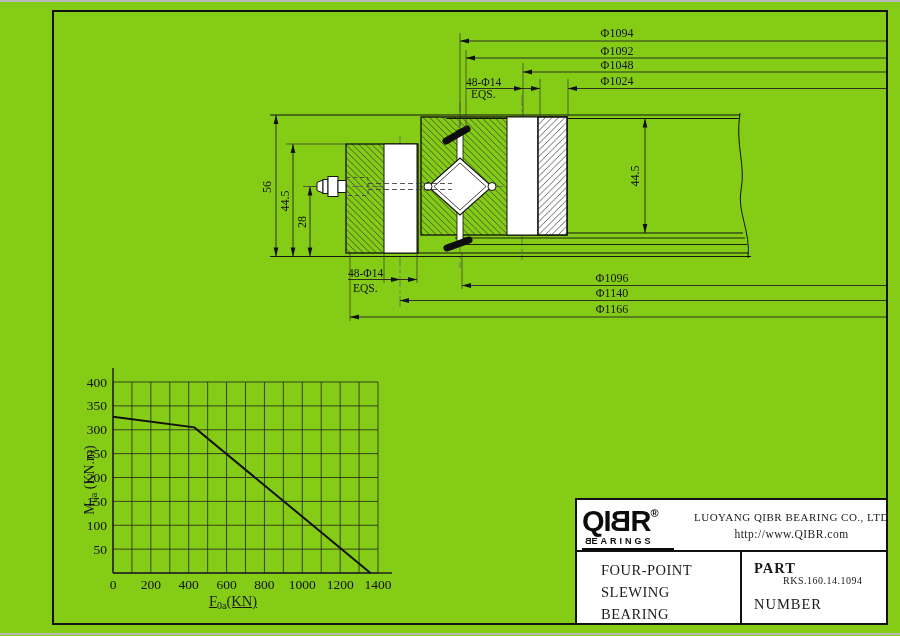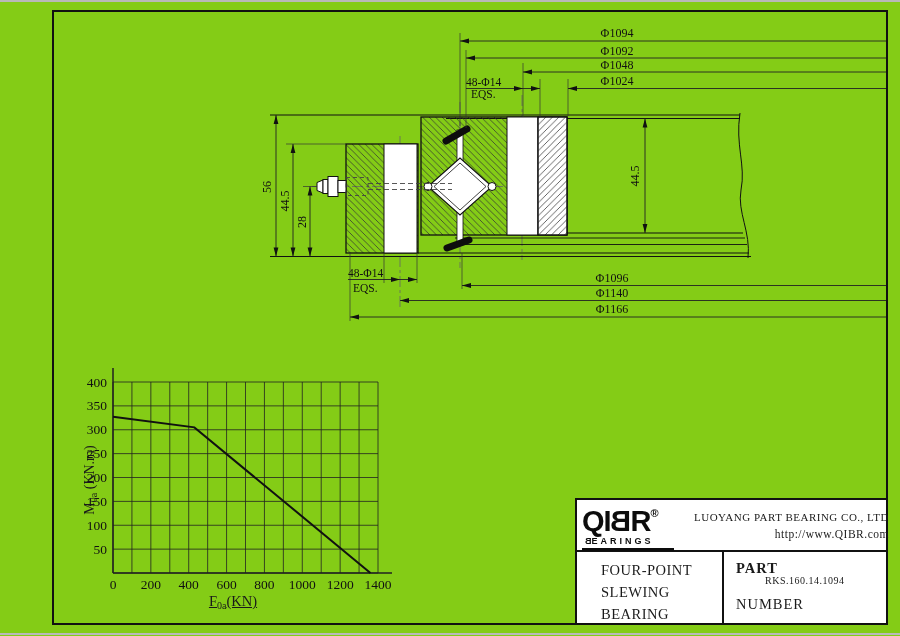--- a/index.html
+++ b/index.html
@@ -21,23 +21,23 @@
   .logo-main{font-family:"Liberation Sans",sans-serif;font-weight:800;font-size:29px;
         line-height:28px;letter-spacing:-1px;color:#0c0c0c;white-space:nowrap;}
   .logo-reg{font-family:"Liberation Sans",sans-serif;font-size:11px;font-weight:700;
         vertical-align:14px;letter-spacing:0;}
   .logo-sub{font-family:"Liberation Sans",sans-serif;font-weight:700;font-size:9px;
         letter-spacing:3px;color:#0c0c0c;margin-top:1px;}
   .logo-bar{height:3px;background:#0c0c0c;width:92px;margin-top:2px;}
   .flip-b{display:inline-block;transform:scaleX(-1);}
   .tb-co{flex:1;text-align:center;padding-right:4px;}
   .tb-company{font-size:11px;letter-spacing:0.5px;white-space:nowrap;}
-  .tb-site{font-size:11.5px;margin-top:5px;letter-spacing:0.5px;text-align:right;}
+  .tb-site{font-size:11.5px;margin-top:5px;letter-spacing:0.5px;}
   .tb-row2{position:relative;height:73px;display:flex;}
-  .tb-product{width:147px;border-right:2px solid #111;box-sizing:border-box;
+  .tb-product{width:165px;border-right:2px solid #111;box-sizing:border-box;
         padding:7px 0 0 24px;font-size:14.5px;line-height:22px;letter-spacing:0.5px;}
   .tb-part{position:relative;flex:1;}
   .tb-part-label1{position:absolute;left:12px;top:8px;font-size:14.5px;letter-spacing:1px;font-weight:bold;}
   .tb-part-label2{position:absolute;left:12px;top:44px;font-size:14.5px;letter-spacing:1px;}
   .tb-part-number{position:absolute;left:41px;top:23px;font-size:10px;letter-spacing:0.5px;}
 
   
   .xlabel{position:absolute;left:168px;top:593px;width:130px;text-align:center;
         font-size:14.5px;text-decoration:underline;}
   .ylabel{position:absolute;left:22px;top:470px;width:140px;height:20px;text-align:center;
@@ -243,21 +243,21 @@
   </div>
 
   <div class="title-block">
     <div class="tb-row1">
       <div class="logo-wrap">
         <div class="logo-main"><span><span>Q</span><span>I</span><span class="flip-b">B</span><span>R</span></span><span class="logo-reg">®</span></div>
         <div class="logo-sub"><span class="flip-b">B</span><span>E</span><span>A</span><span>R</span><span>I</span><span>N</span><span>G</span><span>S</span></div>
         <div class="logo-bar"></div>
       </div>
       <div class="tb-co">
-        <div class="tb-company">LUOYANG PART BEARING CO., LTD</div>
+        <div class="tb-company">LUOYANG QIBR BEARING CO., LTD</div>
         <div class="tb-site">http://www.QIBR.com</div>
       </div>
     </div>
     <div class="tb-row2">
       <div class="tb-product">
         <div>FOUR-POINT</div>
         <div>SLEWING BEARING</div>
       </div>
       <div class="tb-part">
         <div class="tb-part-label1">PART</div>

